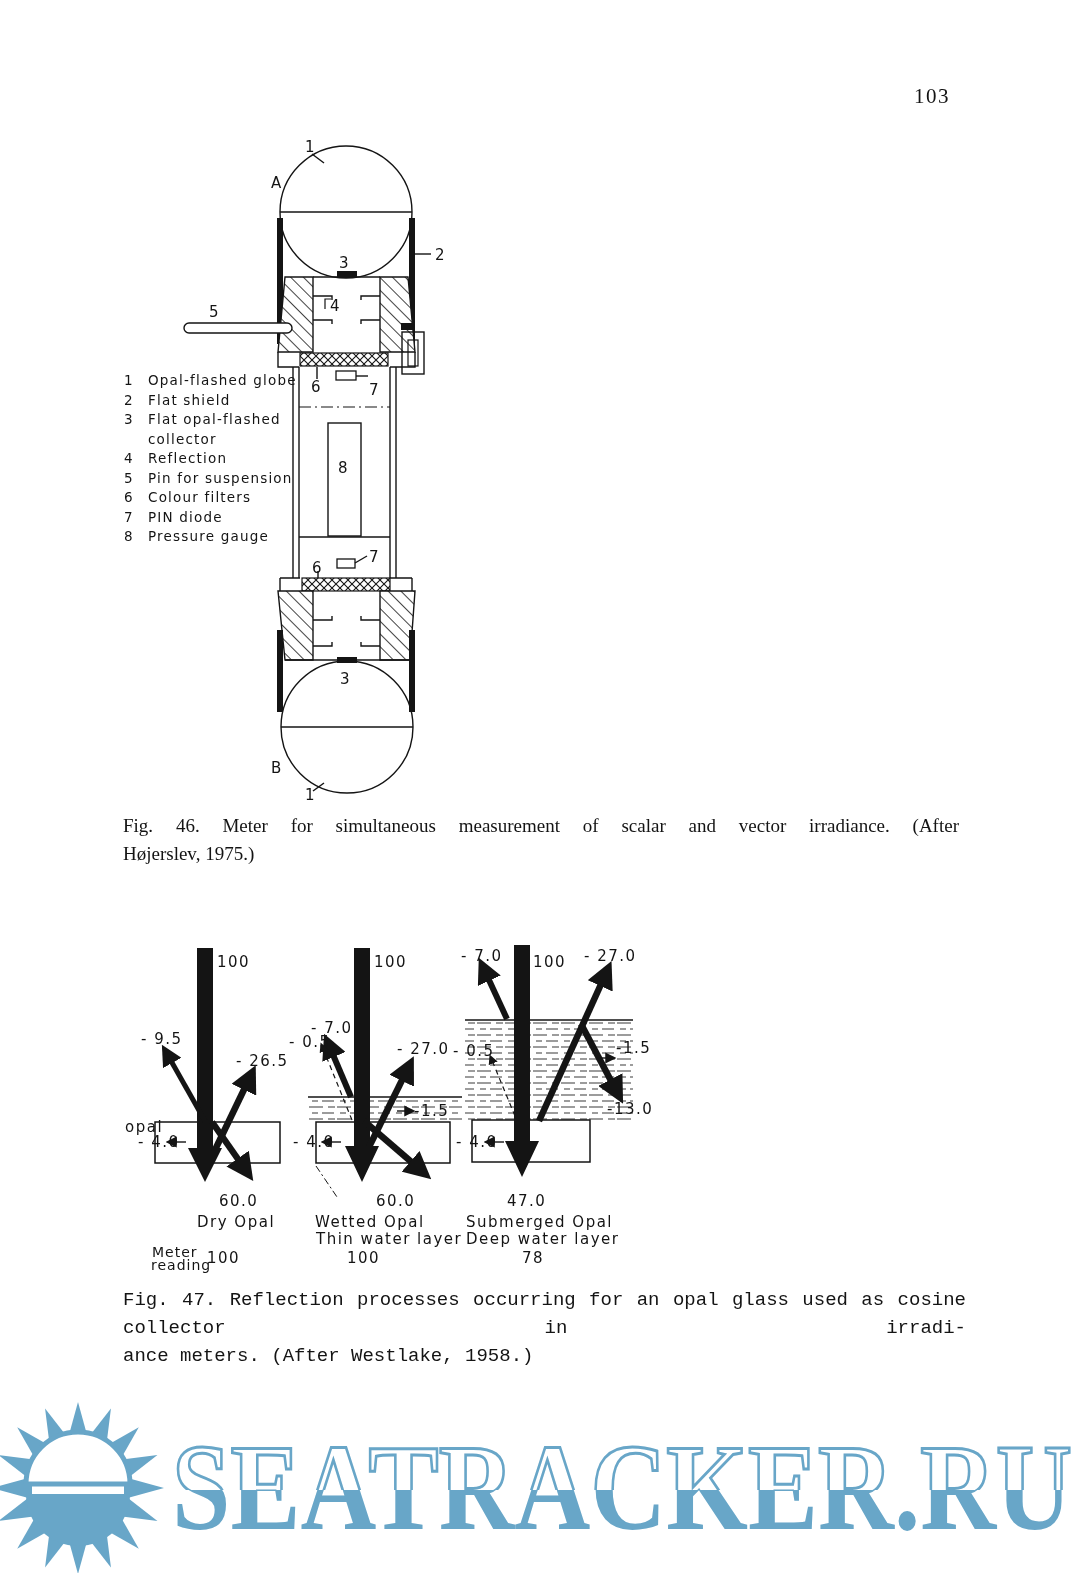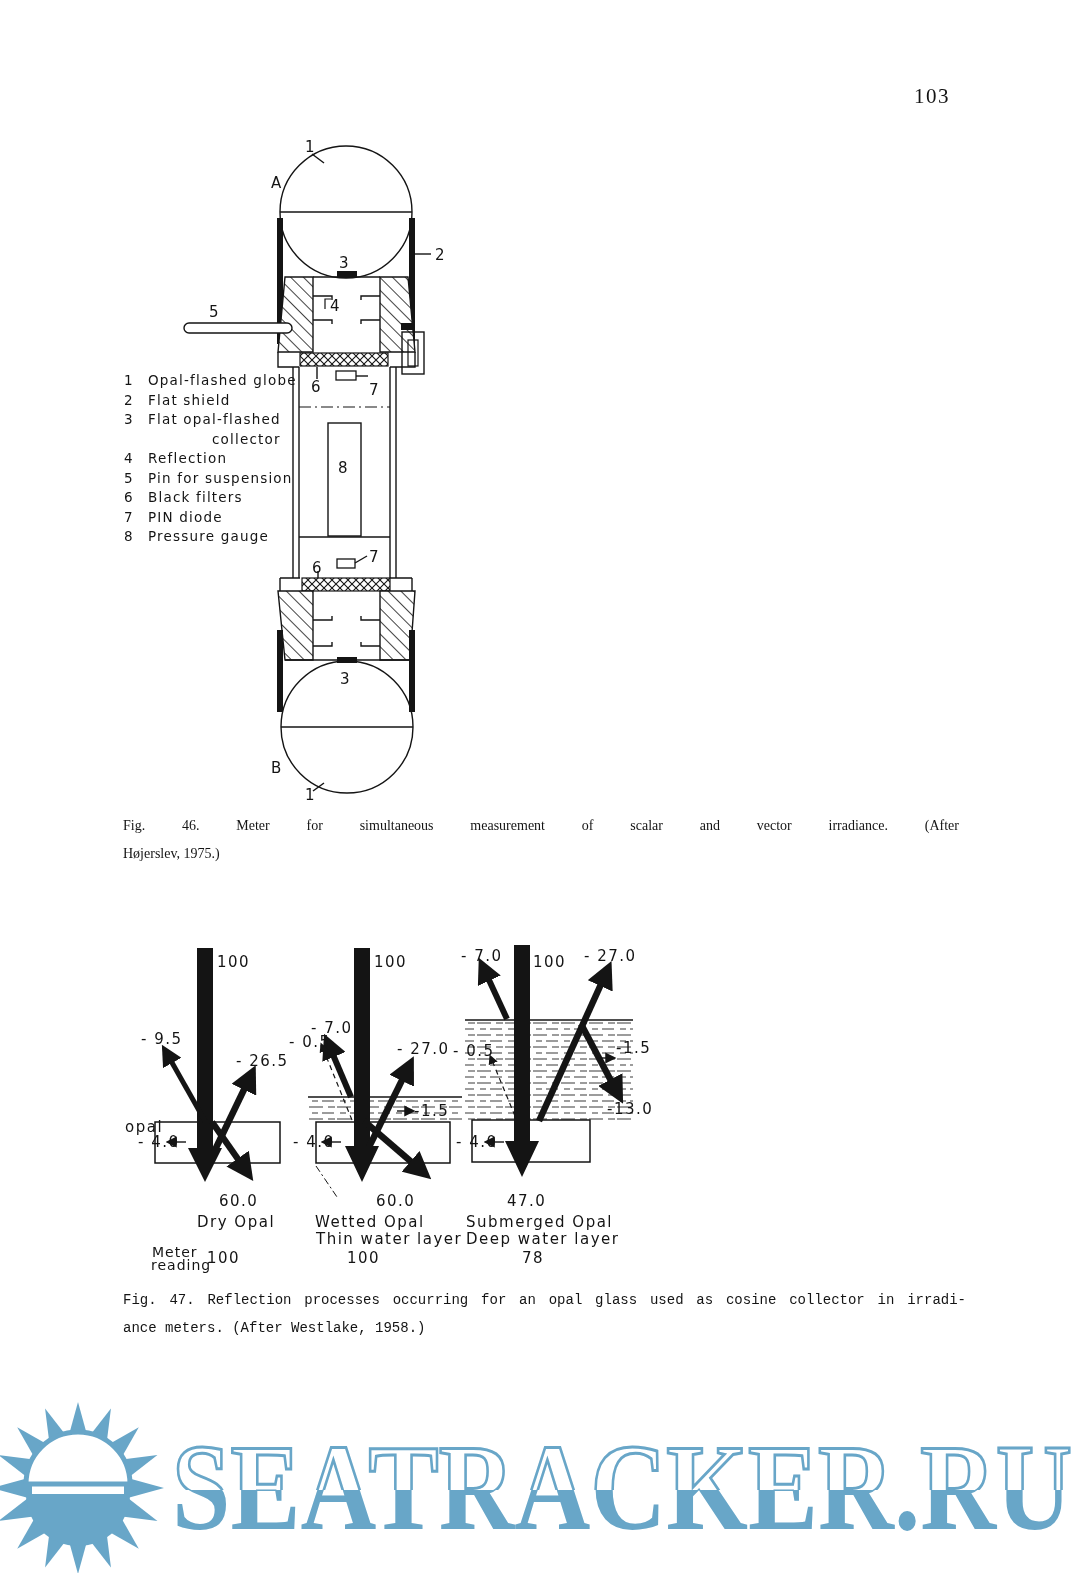--- a/index.html
+++ b/index.html
@@ -4,23 +4,23 @@
 <style>
   html,body{margin:0;padding:0;background:#ffffff;}
   .page{position:relative;width:1080px;height:1573px;background:#ffffff;overflow:hidden;
         font-family:"Liberation Serif",serif;color:#141414;}
   .pageno{position:absolute;left:914px;top:84px;font-size:21px;letter-spacing:1.5px;}
   
   .legend{position:absolute;left:124px;top:371px;font-family:"DejaVu Sans",sans-serif;
           font-size:13.5px;letter-spacing:1.2px;line-height:19.5px;color:#141414;}
   .lrow{display:flex;}
   .lnum{width:24px;flex:none;}
-  .llab{white-space:pre-line;text-align:right;}
+  .llab{white-space:pre-line;}
   
-  .caption{position:absolute;font-size:14px;line-height:28px;color:#141414;}
+  .caption{position:absolute;font-size:19px;line-height:28px;color:#141414;}
   .cap46{left:123px;top:812px;width:836px;}
   .cap47{left:123px;top:1286px;width:843px;font-family:Liberation Mono, monospace;}
   .jline{text-align:justify;text-align-last:justify;}
   svg.art{position:absolute;left:0;top:0;}
   .dlab{font-family:"DejaVu Sans",sans-serif;font-size:15px;letter-spacing:1.5px;fill:#141414;}
   .dlab-sm{font-family:"DejaVu Sans",sans-serif;font-size:14px;letter-spacing:1px;fill:#141414;}
   .ink{stroke:#141414;fill:none;stroke-width:1.4;}
   .inkfill{fill:#141414;stroke:none;}
 </style>
 </head>
@@ -242,21 +242,21 @@
     <div class="lrow">
         <span class="lnum">4</span>
         <span class="llab">Reflection</span>
       </div>
     <div class="lrow">
         <span class="lnum">5</span>
         <span class="llab">Pin for suspension</span>
       </div>
     <div class="lrow">
         <span class="lnum">6</span>
-        <span class="llab">Black filters</span>
+        <span class="llab">Colour filters</span>
       </div>
     <div class="lrow">
         <span class="lnum">7</span>
         <span class="llab">PIN diode</span>
       </div>
     <div class="lrow">
         <span class="lnum">8</span>
         <span class="llab">Pressure gauge</span>
       </div>
   </div>

